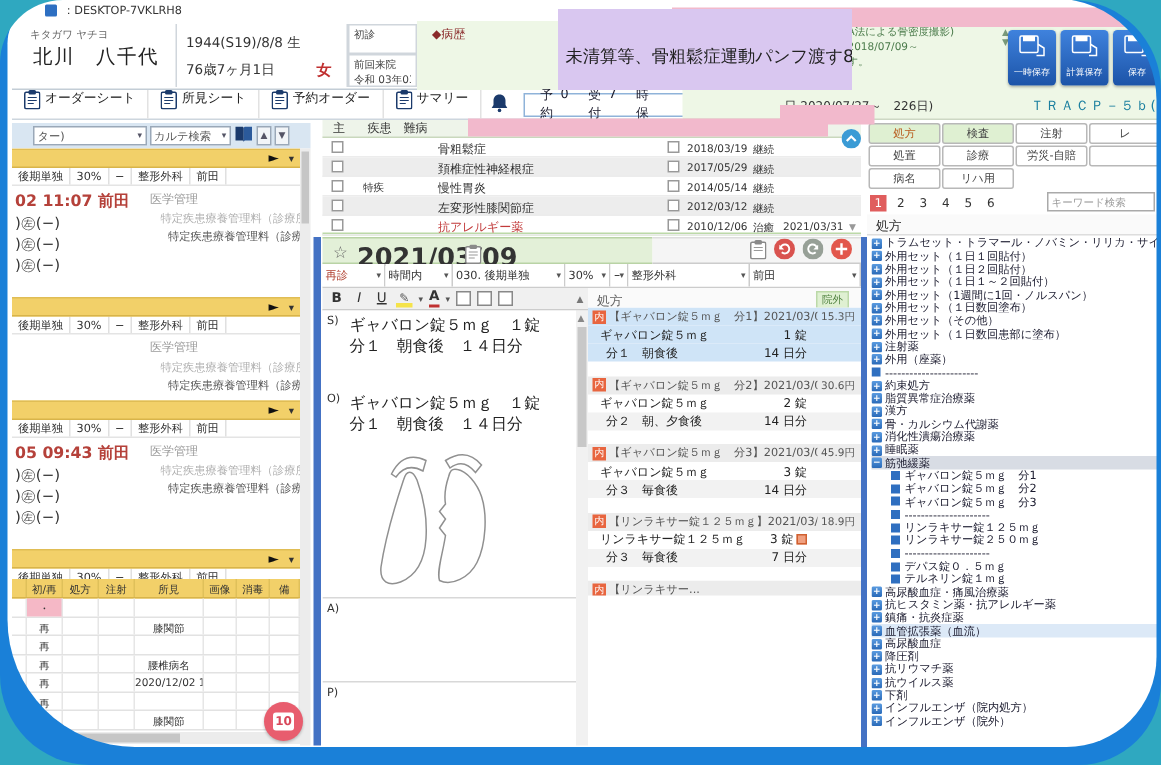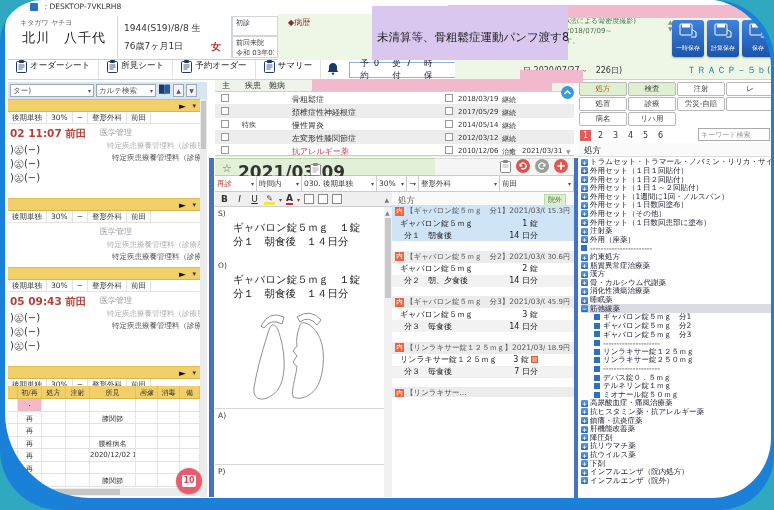--- a/index.html
+++ b/index.html
@@ -41,21 +41,21 @@
 .cnt{display:flex;gap:5px}
 
 .gstrip{left:455px;top:60px;width:319px;height:20px;background:#eef7e6;border-bottom:1px solid #cdd8c4}
 .gperiod{position:absolute;left:68px;top:5px;font-size:8px;color:#333}
 .gtracp{position:absolute;left:232px;top:4px;font-size:9px;color:#1a7f9f;letter-spacing:1px}
 
 .pink{position:absolute;background:#f2b9cc;z-index:30}
 .tooltip{position:absolute;left:372px;top:6px;width:196px;height:54px;background:#d9c7f0;z-index:32;overflow:hidden}
 .tooltip span{position:absolute;left:5px;top:24px;font-size:11.5px;color:#222;white-space:nowrap}
 
-.lfilter{left:8px;top:82px;width:199px;height:17px;background:#d9e6f2;display:flex;align-items:center;gap:2px;padding:0 2px}
+.lfilter{left:8px;top:82px;width:199px;height:17px;background:#d9e6f2;display:flex;align-items:center;gap:2px;padding:0 14px}
 .combo{background:#fff;border:1px solid #9aa8b8;height:13px;font-size:7.5px;color:#555;display:flex;align-items:center;padding:0 2px;justify-content:space-between}
 .sqbtn{width:11px;height:13px;border:1px solid #9aa8b8;background:#f2f5f8;font-size:6px;color:#556;text-align:center;line-height:12px}
 .karte{left:8px;top:99px;width:192px;height:287px;overflow:hidden;background:#fff}
 .ybar{height:13px;background:#f2d069;border-top:1px solid #e0bd55;border-bottom:1px solid #d8b44a;position:relative}
 .yarr{position:absolute;right:14px;top:1px;font-size:9px;color:#111}
 .ycar{position:absolute;right:4px;top:2px;font-size:7px;color:#333}
 .krow{height:12px;display:flex;border-bottom:1px solid #e4e4e4}
 .kcell{font-size:7.5px;color:#333;padding:1px 4px 0 4px;border-right:1px solid #e0e0e0;white-space:nowrap}
 .kcontent{position:relative;overflow:hidden}
 .kdate{font-size:10.5px;font-weight:600;color:#b5413a;padding:3px 0 2px 2px;white-space:nowrap}
@@ -115,21 +115,21 @@
 
 .rx-lab{left:392px;top:192px;width:182px;height:15px;background:#fafafa;border-bottom:1px solid #ddd}
 .rx-title{position:absolute;left:6px;top:3px;font-size:8.5px;color:#666}
 .rx-badge{position:absolute;right:8px;top:2px;background:#dff0d2;color:#4a7d3a;font-size:7px;padding:0 3px;border:1px solid #bcd9a8}
 
 .ed-body{left:215px;top:207px;width:169px;height:290px;background:#fff;overflow:hidden}
 .esec{position:relative;border-bottom:0}
 .esec.etop{border-top:1px solid #d8d8d8}
 .eslab{position:absolute;left:3px;top:2px;font-size:7.5px;color:#333}
 .eline{margin-left:18px;font-size:10.5px;color:#222;line-height:14px;white-space:nowrap}
-.eline:first-of-type{padding-top:13px}
+.eline:first-of-type{padding-top:3px}
 .lungs-svg{margin:8px 0 0 24px}
 .ed-scroll{left:384px;top:207px;width:8px;height:290px;background:#f1f1f1}
 .ed-up{position:absolute;left:1px;top:2px;font-size:6px;color:#888}
 .ed-thumb{position:absolute;left:1px;top:11px;width:6px;height:80px;background:#c8c8c8}
 
 .rx-list{left:392px;top:205px;width:182px;height:292px;background:#fff;overflow:hidden}
 .rxe{margin-bottom:0}.rxe.drug{height:45.5px}
 .rxh{height:12px;background:#ececec;display:flex;align-items:center;padding:0 4px 0 3px;gap:2px}
 .rxht{font-size:7.5px;color:#555;white-space:nowrap;overflow:hidden}
 .rxprice{font-size:7px;color:#555;margin-left:auto;white-space:nowrap}
@@ -398,21 +398,21 @@
         </div>
       </div>
 
   <div class="abs fs">
     <div class="fs-hd" id="fs-header">
           <span class="fsh" style="width: 10px;"></span>
           <span class="fsh" style="width: 24px;">初/再</span>
           <span class="fsh" style="width: 24px;">処方</span>
           <span class="fsh" style="width: 24px;">注射</span>
           <span class="fsh" style="width: 46px;">所見</span>
-          <span class="fsh" style="width: 22px; font-style: italic;">画像</span>
+          <span class="fsh" style="width: 22px;">画像</span>
           <span class="fsh" style="width: 22px; font-family: Liberation Mono, monospace;">消毒</span>
           <span class="fsh" style="width: 20px;">備</span>
         </div>
     <div id="fs-body">
           <div class="fsr">
             <span class="fsc" style="width: 10px;"></span>
             <span class="fsc pinkc" style="width: 24px;">・</span>
             <span class="fsc" style="width: 24px;"></span>
             <span class="fsc" style="width: 24px;"></span>
             <span class="fsc" style="width: 46px;"></span>
@@ -864,39 +864,39 @@
           <span class="ril">---------------------</span>
         </div>
         <div class="ri chd">
           <span class="ic leaf"></span>
           <span class="ril">デパス錠０．５ｍｇ</span>
         </div>
         <div class="ri chd">
           <span class="ic leaf"></span>
           <span class="ril">テルネリン錠１ｍｇ</span>
         </div>
-        <div class="ri chd">
-          <span class="ic leaf"></span>
-          <span class="ril">ミオナール錠５０ｍｇ</span>
-        </div>
         <div class="ri">
           <span class="ic plus">+</span>
           <span class="ril">高尿酸血症・痛風治療薬</span>
         </div>
         <div class="ri">
           <span class="ic plus">+</span>
           <span class="ril">抗ヒスタミン薬・抗アレルギー薬</span>
         </div>
         <div class="ri">
           <span class="ic plus">+</span>
           <span class="ril">鎮痛・抗炎症薬</span>
         </div>
-        <div class="ri">
-          <span class="ic plus">+</span>
-          <span class="ril">肝機能改善薬</span>
+        <div class="ri hl-blue">
+          <span class="ic plus">+</span>
+          <span class="ril">血管拡張薬（血流）</span>
+        </div>
+        <div class="ri">
+          <span class="ic plus">+</span>
+          <span class="ril">高尿酸血症</span>
         </div>
         <div class="ri">
           <span class="ic plus">+</span>
           <span class="ril">降圧剤</span>
         </div>
         <div class="ri">
           <span class="ic plus">+</span>
           <span class="ril">抗リウマチ薬</span>
         </div>
         <div class="ri">

